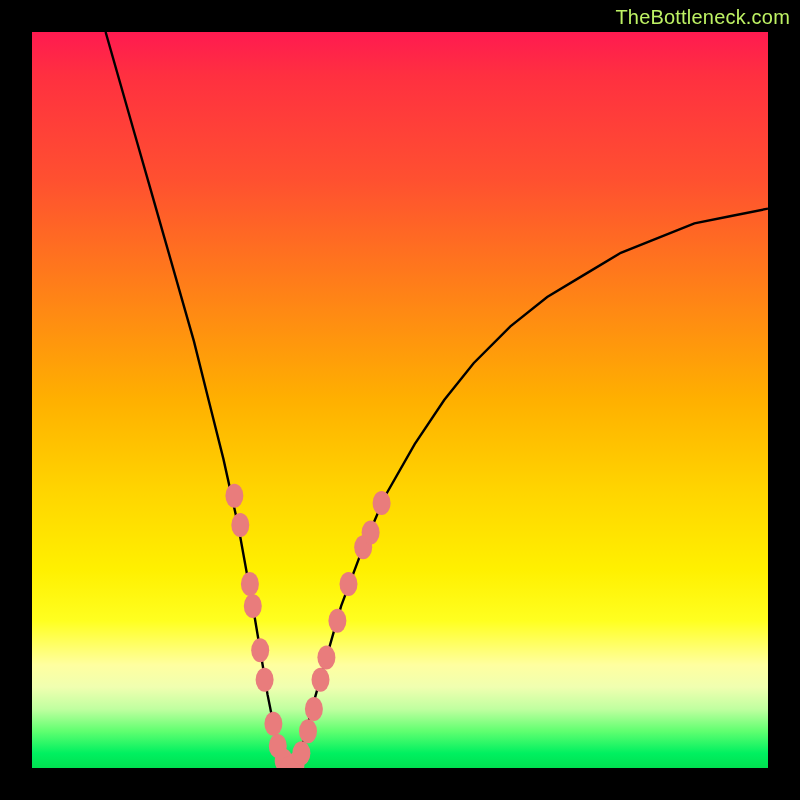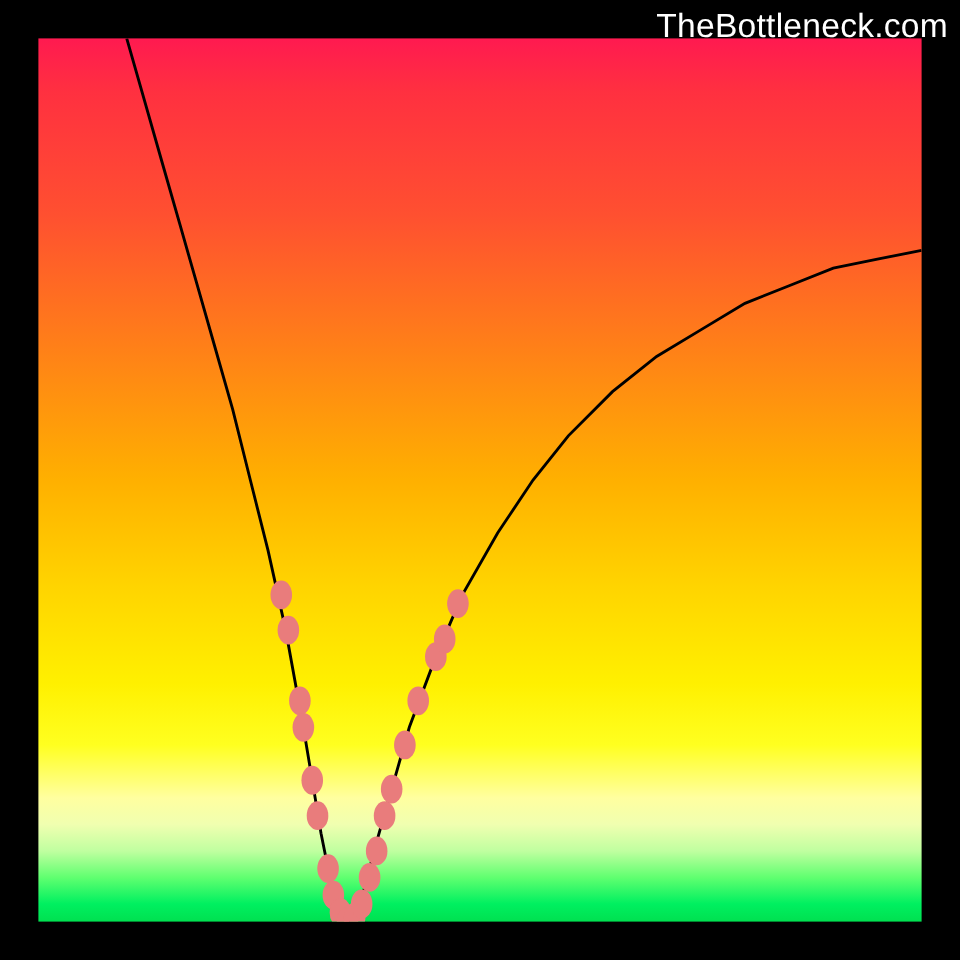--- a/index.html
+++ b/index.html
@@ -39,22 +39,22 @@
       #c0ffa0 92%,
       #60ff70 95%,
       #00f060 98%,
       #00e050 100%
     );
   }
   .watermark {
     position: absolute;
     top: 6px;
     right: 10px;
-    color: #ffffff;
-    font-size: 28px;
+    color: #bef264;
+    font-size: 20px;
     font-weight: 500;
     letter-spacing: 0.2px;
   }
   svg.overlay {
     position: absolute;
     left: 0;
     top: 0;
   }
 </style>
 </head>

